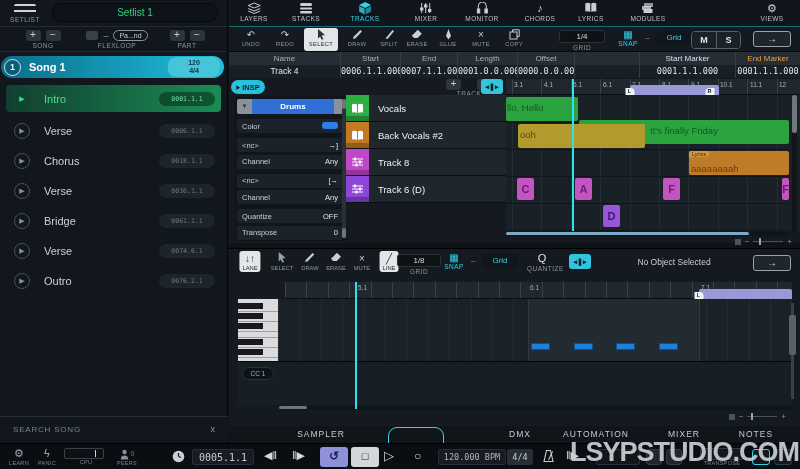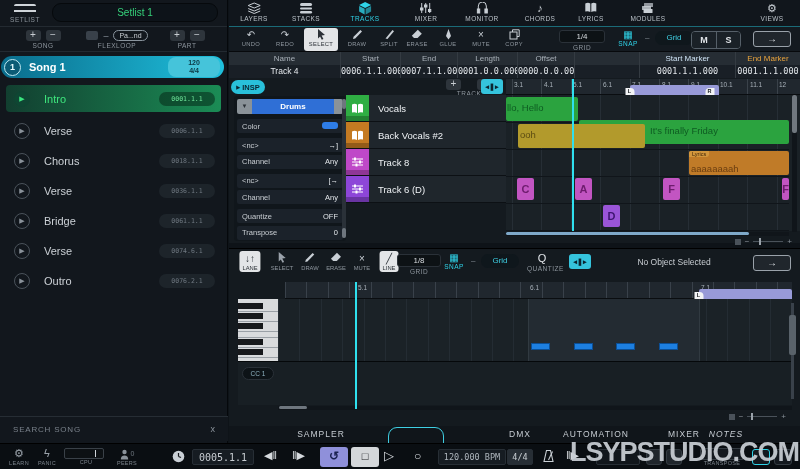--- a/index.html
+++ b/index.html
@@ -706,21 +706,21 @@
           </span>
           <span>+</span>
       </div>
 
       <div class="tabs">
         <span class="tab" style="left:92px;">SAMPLER</span>
         <span class="tab active" style="left:187px;">MIDI</span>
         <span class="tab" style="left:291px;">DMX</span>
         <span class="tab" style="left:367px;">AUTOMATION</span>
         <span class="tab" style="left:455px;">MIXER</span>
-        <span class="tab" style="left:497px;font-style:italic;">NOTES</span>
+        <span class="tab" style="left:527px;">NOTES</span>
       </div>
     </div>
   </div>
 
   <footer class="transport">
     <div class="tp" style="left:6px;top:3px;width:26px;">
       <div class="ic">⚙</div>
       <div class="lb">LEARN</div>
     </div>
     <div class="tp" style="left:34px;top:3px;width:26px;">

